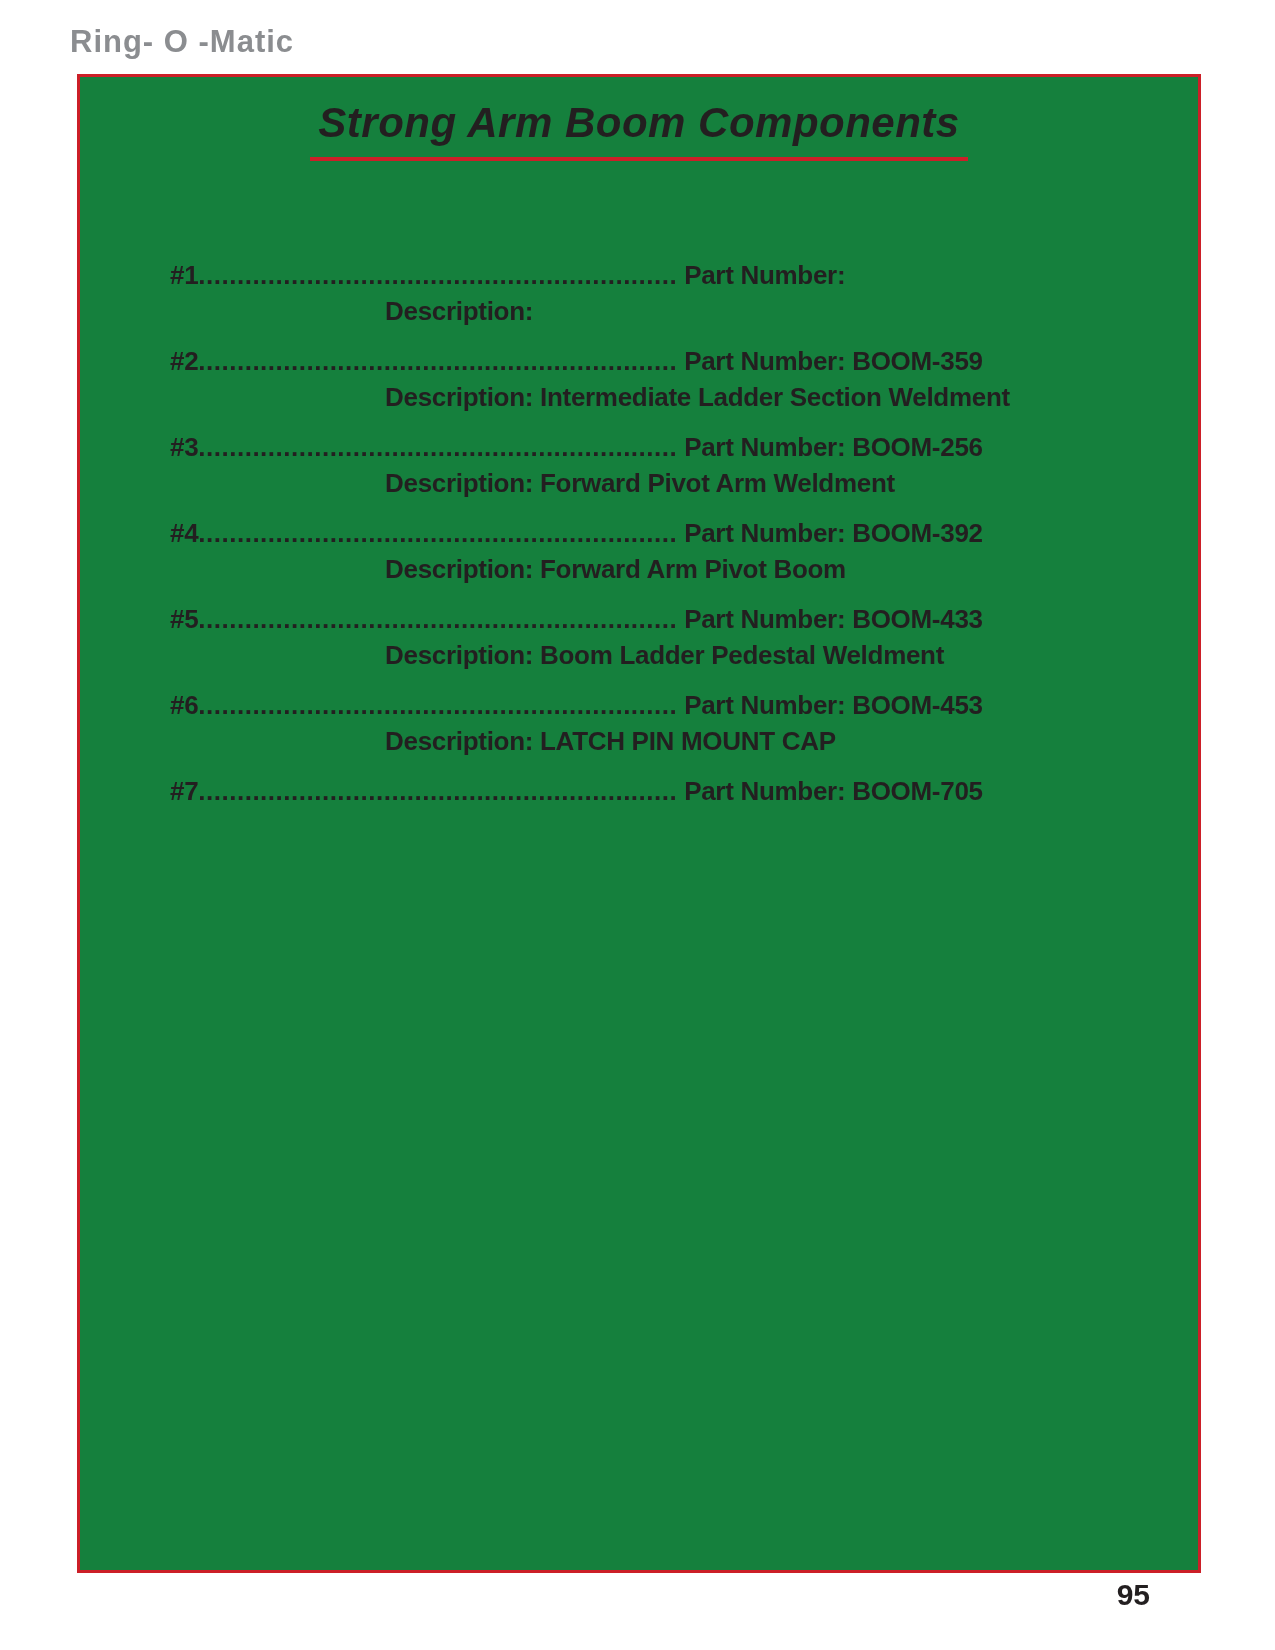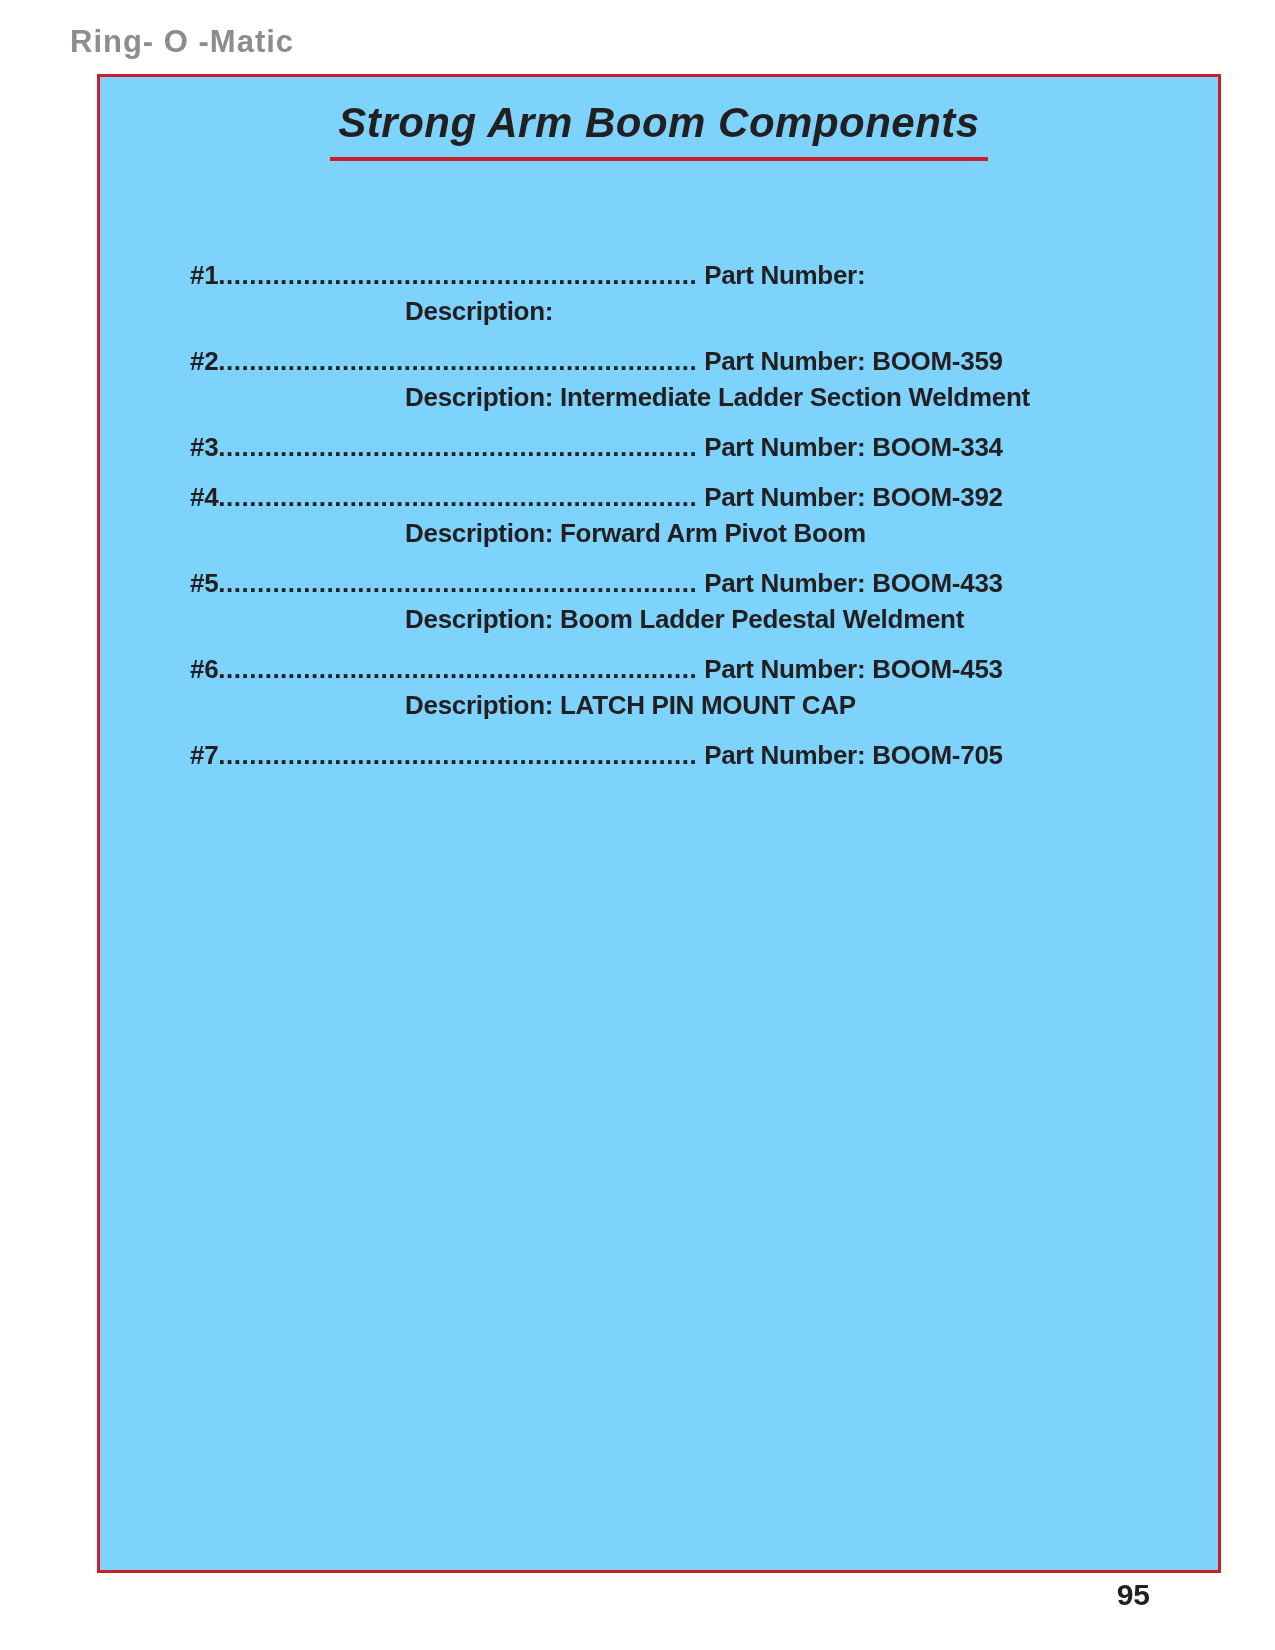--- a/index.html
+++ b/index.html
@@ -20,22 +20,21 @@
     color: #8b8d90;
     letter-spacing: 1px;
   }
   .frame {
     position: absolute;
     left: 77px;
     top: 74px;
     width: 1124px;
     height: 1499px;
     border: 3px solid #cc1f28;
-    background: #7dd3fc;
-    margin-left: 20px;
+    background: #15803d;
   }
   .title-wrap {
     position: absolute;
     top: 22px;
     left: 0;
     width: 100%;
     text-align: center;
   }
   .title {
     display: inline-block;
@@ -92,21 +91,22 @@
       <div class="line1"><span>#1</span><span class="leader">..............................................................</span> <span>Part Number:</span> <span></span></div>
       <div class="line2"><span>Description:</span> <span></span></div>
     </div>
 
     <div class="item">
       <div class="line1"><span>#2</span><span class="leader">..............................................................</span> <span>Part Number:</span> <span>BOOM-359</span></div>
       <div class="line2"><span>Description:</span> <span>Intermediate Ladder Section Weldment</span></div>
     </div>
 
     <div class="item">
-      <div class="line1"><span>#3</span><span class="leader">..............................................................</span> <span>Part Number:</span> <span>BOOM-334</span></div>
+      <div class="line1"><span>#3</span><span class="leader">..............................................................</span> <span>Part Number:</span> <span>BOOM-256</span></div>
+      <div class="line2"><span>Description:</span> <span>Forward Pivot Arm Weldment</span></div>
     </div>
 
     <div class="item">
       <div class="line1"><span>#4</span><span class="leader">..............................................................</span> <span>Part Number:</span> <span>BOOM-392</span></div>
       <div class="line2"><span>Description:</span> <span>Forward Arm Pivot Boom</span></div>
     </div>
 
     <div class="item">
       <div class="line1"><span>#5</span><span class="leader">..............................................................</span> <span>Part Number:</span> <span>BOOM-433</span></div>
       <div class="line2"><span>Description:</span> <span>Boom Ladder Pedestal Weldment</span></div>

